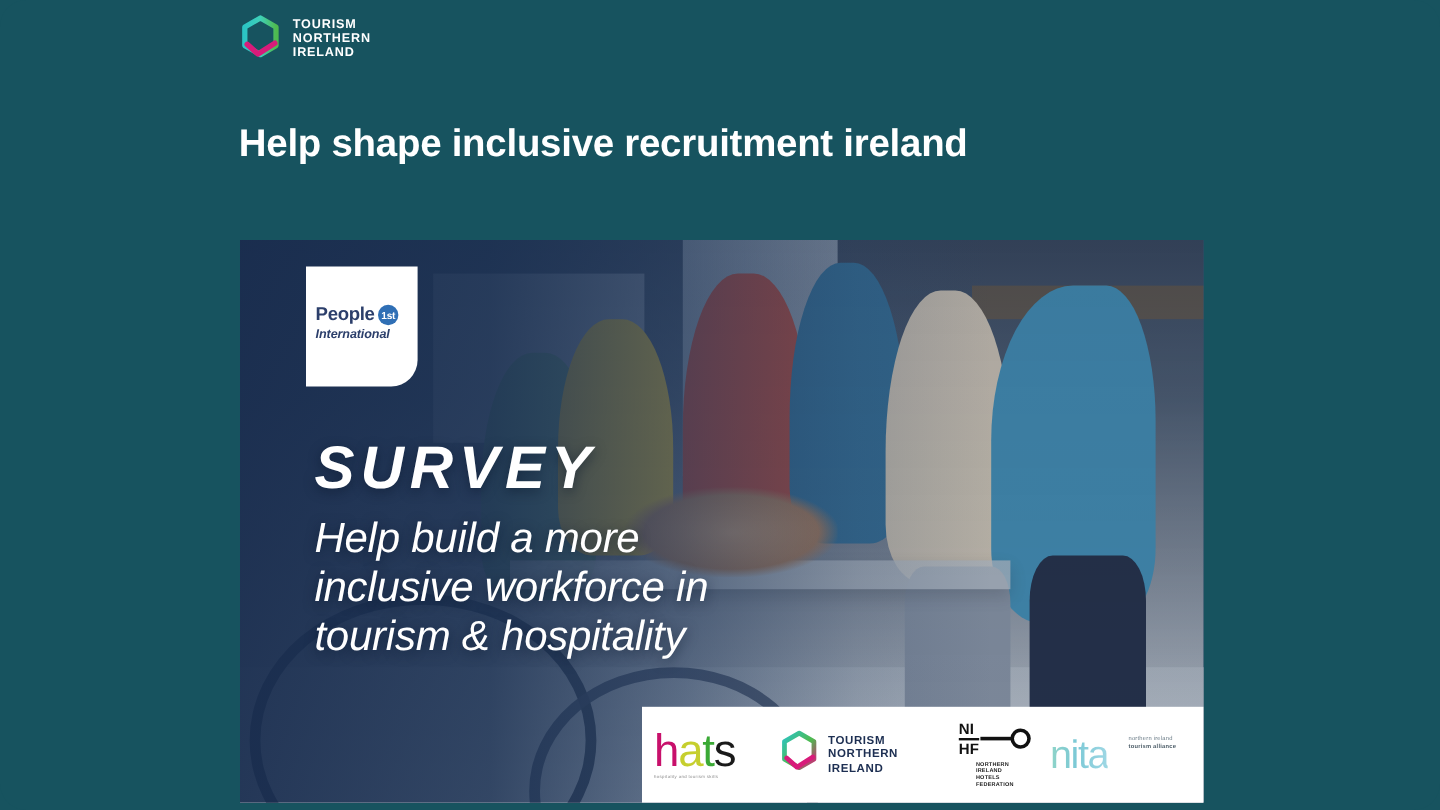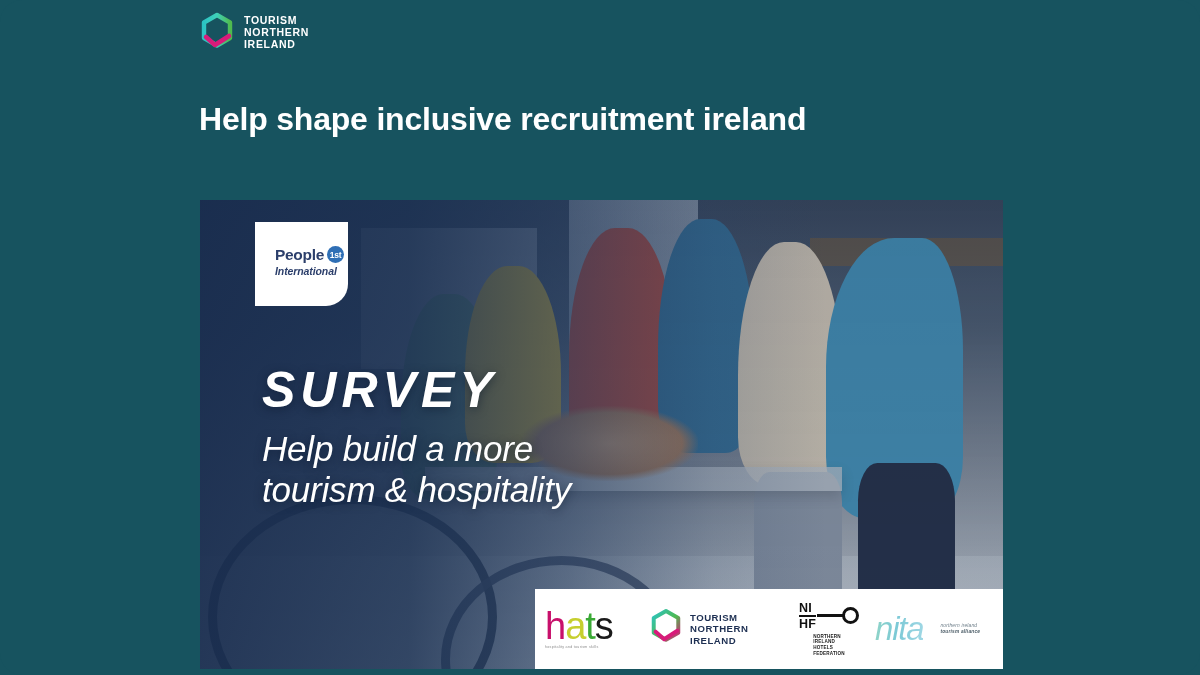--- a/index.html
+++ b/index.html
@@ -106,24 +106,24 @@
       rgba(24,44,78,.92) 0%,
       rgba(26,48,82,.84) 26%,
       rgba(32,56,92,.54) 46%,
       rgba(40,64,100,.18) 64%,
       rgba(40,64,100,0) 78%);
   }
 
   
   .p1-badge {
     position:absolute; left:55px; top:22px;
-    width:93px; height:84px; background:#ffffff;
+    width:93px; height:100px; background:#ffffff;
     border-radius:0 0 22px 0;
     display:flex; flex-direction:column; justify-content:center;
-    padding:0 0 6px 20px;
+    padding:0 0 6px 8px;
   }
   .p1-row { display:flex; align-items:center; gap:3px; }
   .p1-people {
     color:#2c3f6b; font-size:15.5px; font-weight:bold; letter-spacing:-0.3px;
   }
   .p1-chip {
     width:17px; height:17px; border-radius:50%;
     background:#2f6fb5; color:#fff; font-size:8.5px; font-weight:bold;
     display:flex; align-items:center; justify-content:center;
     letter-spacing:-0.2px;
@@ -196,21 +196,21 @@
     width:17px; height:17px; border:3.2px solid #111; border-radius:50%;
     margin-left:-1px;
   }
   .nihf-tag {
     font-size:4.6px; color:#1a1a1a; line-height:5.6px; letter-spacing:.2px;
     margin-top:4px; font-weight:bold;
   }
   .nihf-tag div { white-space:nowrap; }
 
   
-  .nita { display:flex; align-items:center; gap:17px; width:120px;font-style:italic; }
+  .nita { display:flex; gap:17px; width:120px; }
   .nita-word {
     font-size:33px; font-weight:400; letter-spacing:-1.2px; line-height:30px;
     background:linear-gradient(90deg,#8fd4c8 0%,#7cc9d6 45%,#9ed7e4 100%);
     -webkit-background-clip:text; background-clip:text; color:transparent;
   }
   .nita-tag {
     font-size:4.8px; color:#6a7b86; line-height:6px; letter-spacing:.2px;
   }
   .nita-tag div { white-space:nowrap; }
   .nita-tag .b { font-weight:bold; color:#4a5b66; }
@@ -271,20 +271,21 @@
       <div class="p1-row">
         <span class="p1-people">People</span>
         <span class="p1-chip">1st</span>
       </div>
       <div class="p1-intl">International</div>
     </div>
 
     <div class="survey-word">SURVEY</div>
     <div class="survey-copy">
       <div>Help build a more</div>
+      <div>inclusive workforce in</div>
       <div>tourism &amp; hospitality</div>
     </div>
 
     <div class="logobar">
 
       <div class="logoslot">
         <div class="hats">
           <div class="hats-word">
             <span class="hats-h">h</span><span class="hats-a">a</span><span class="hats-t">t</span><span class="hats-s">s</span>
           </div>

